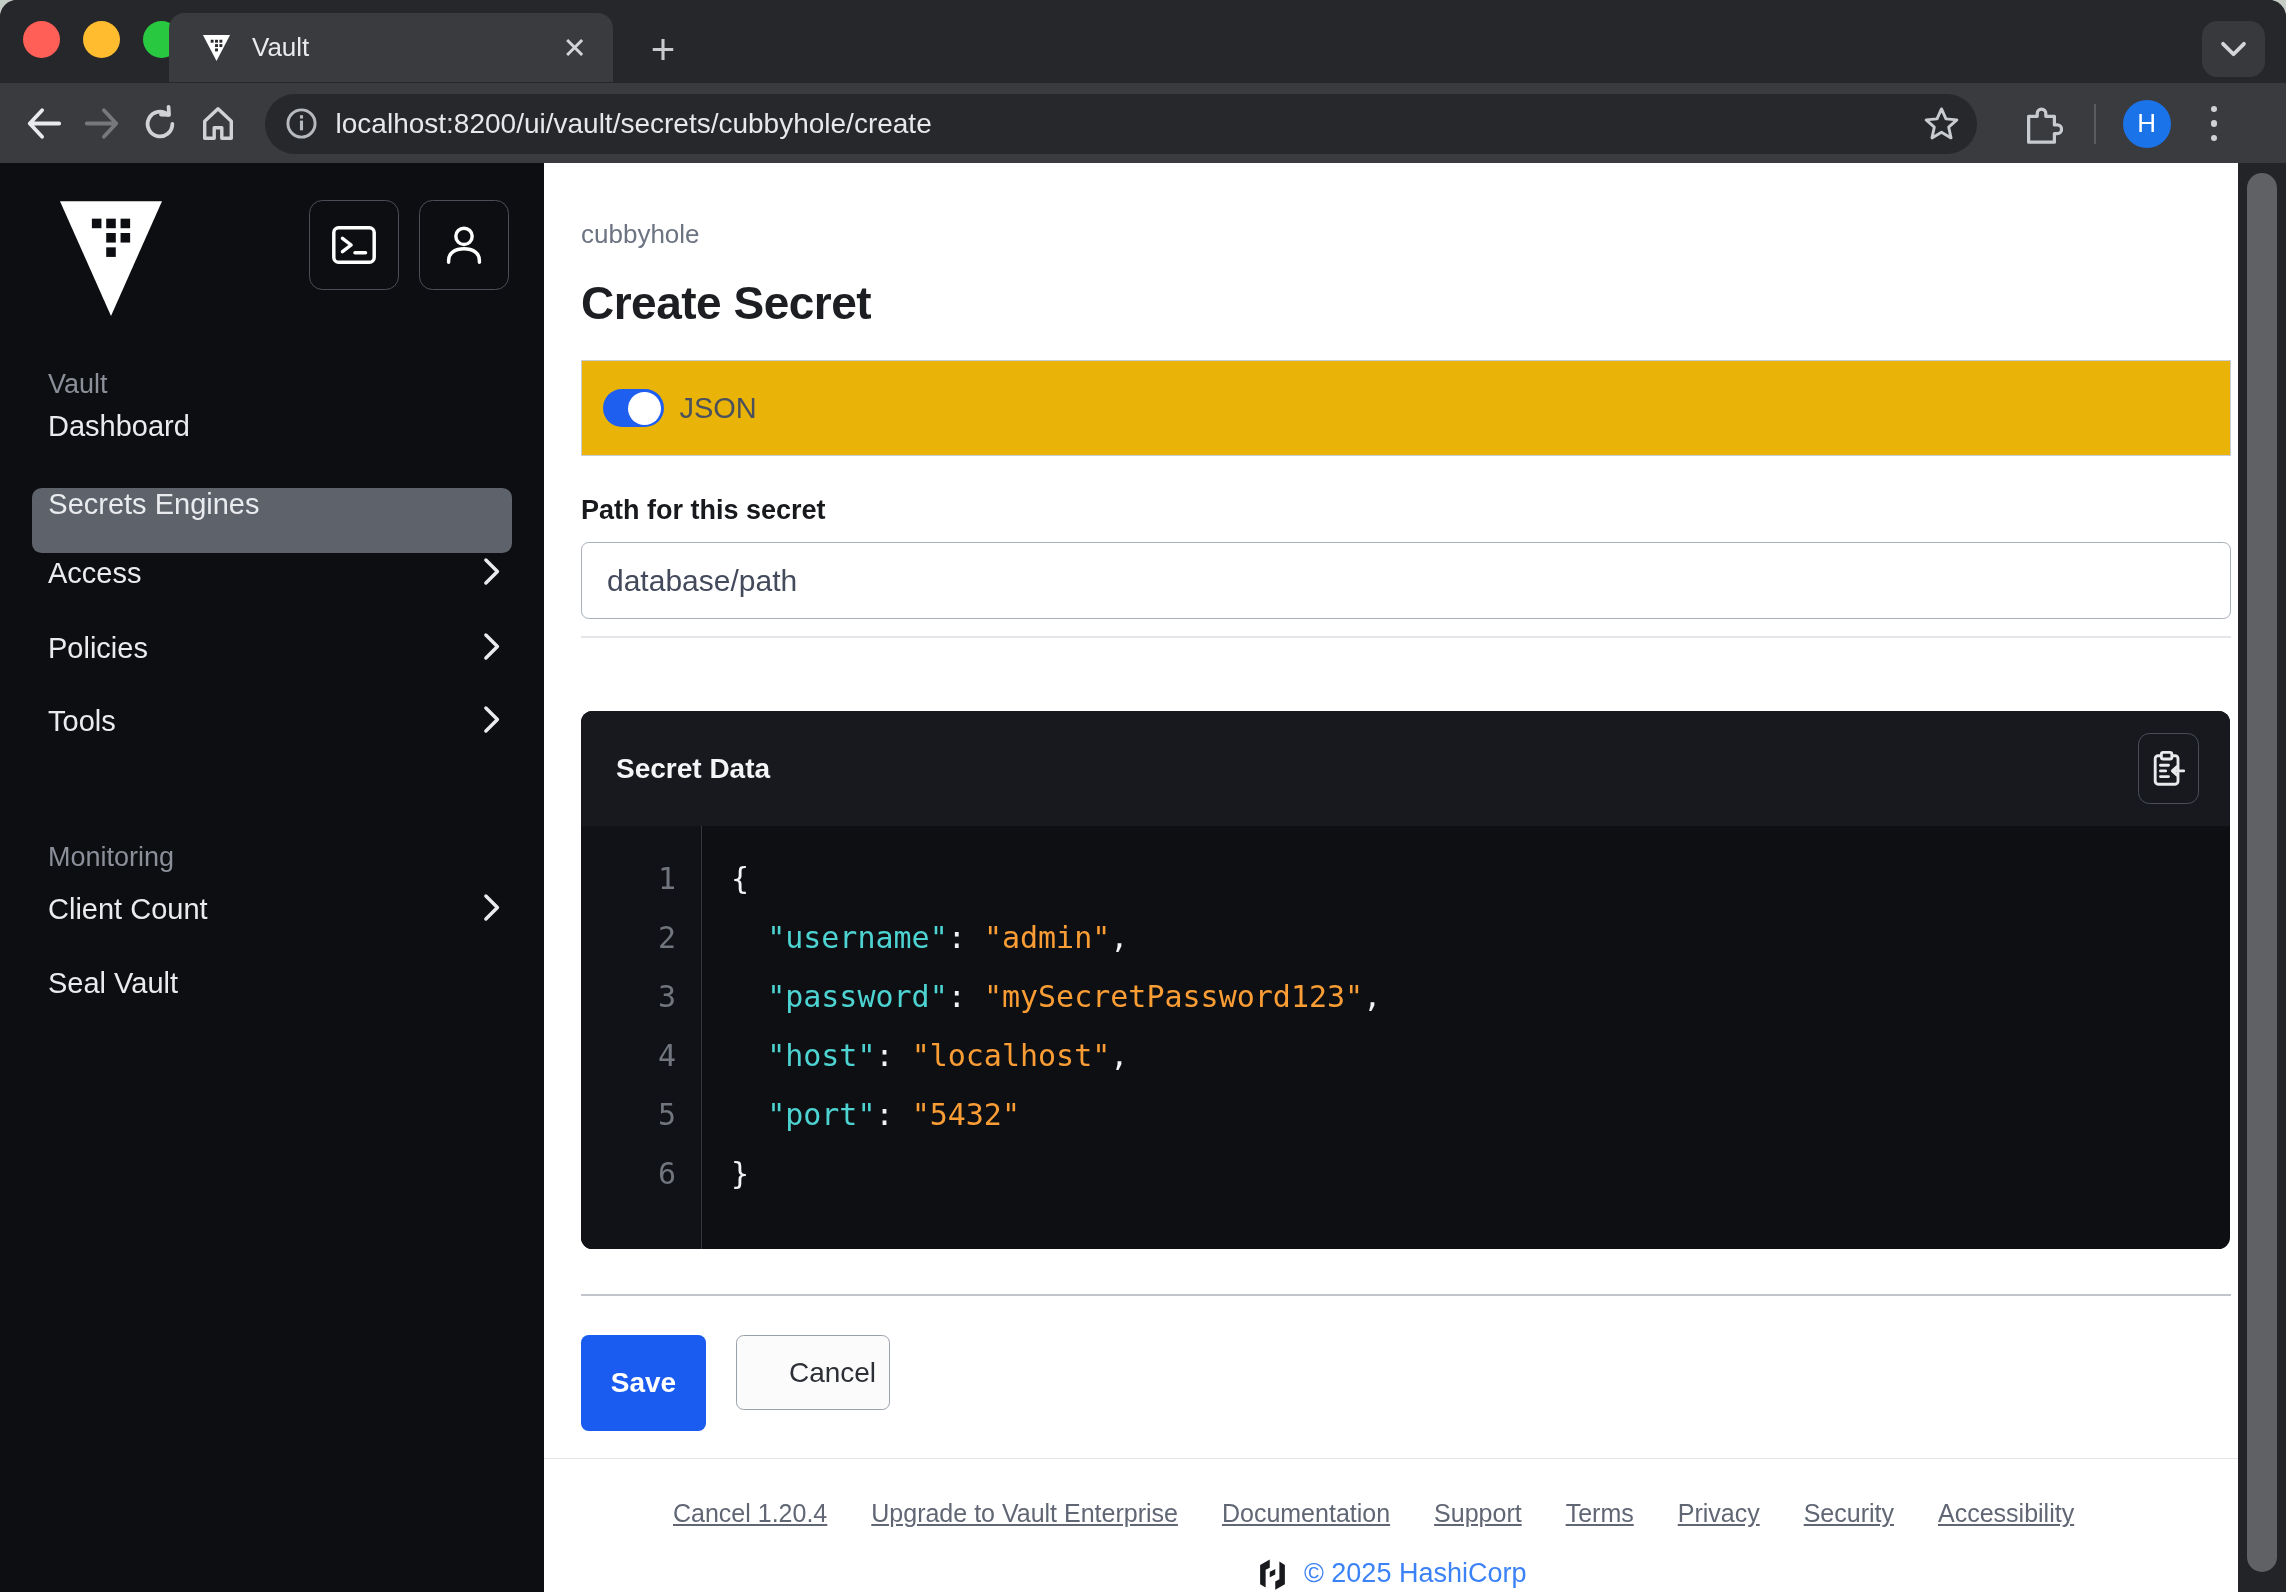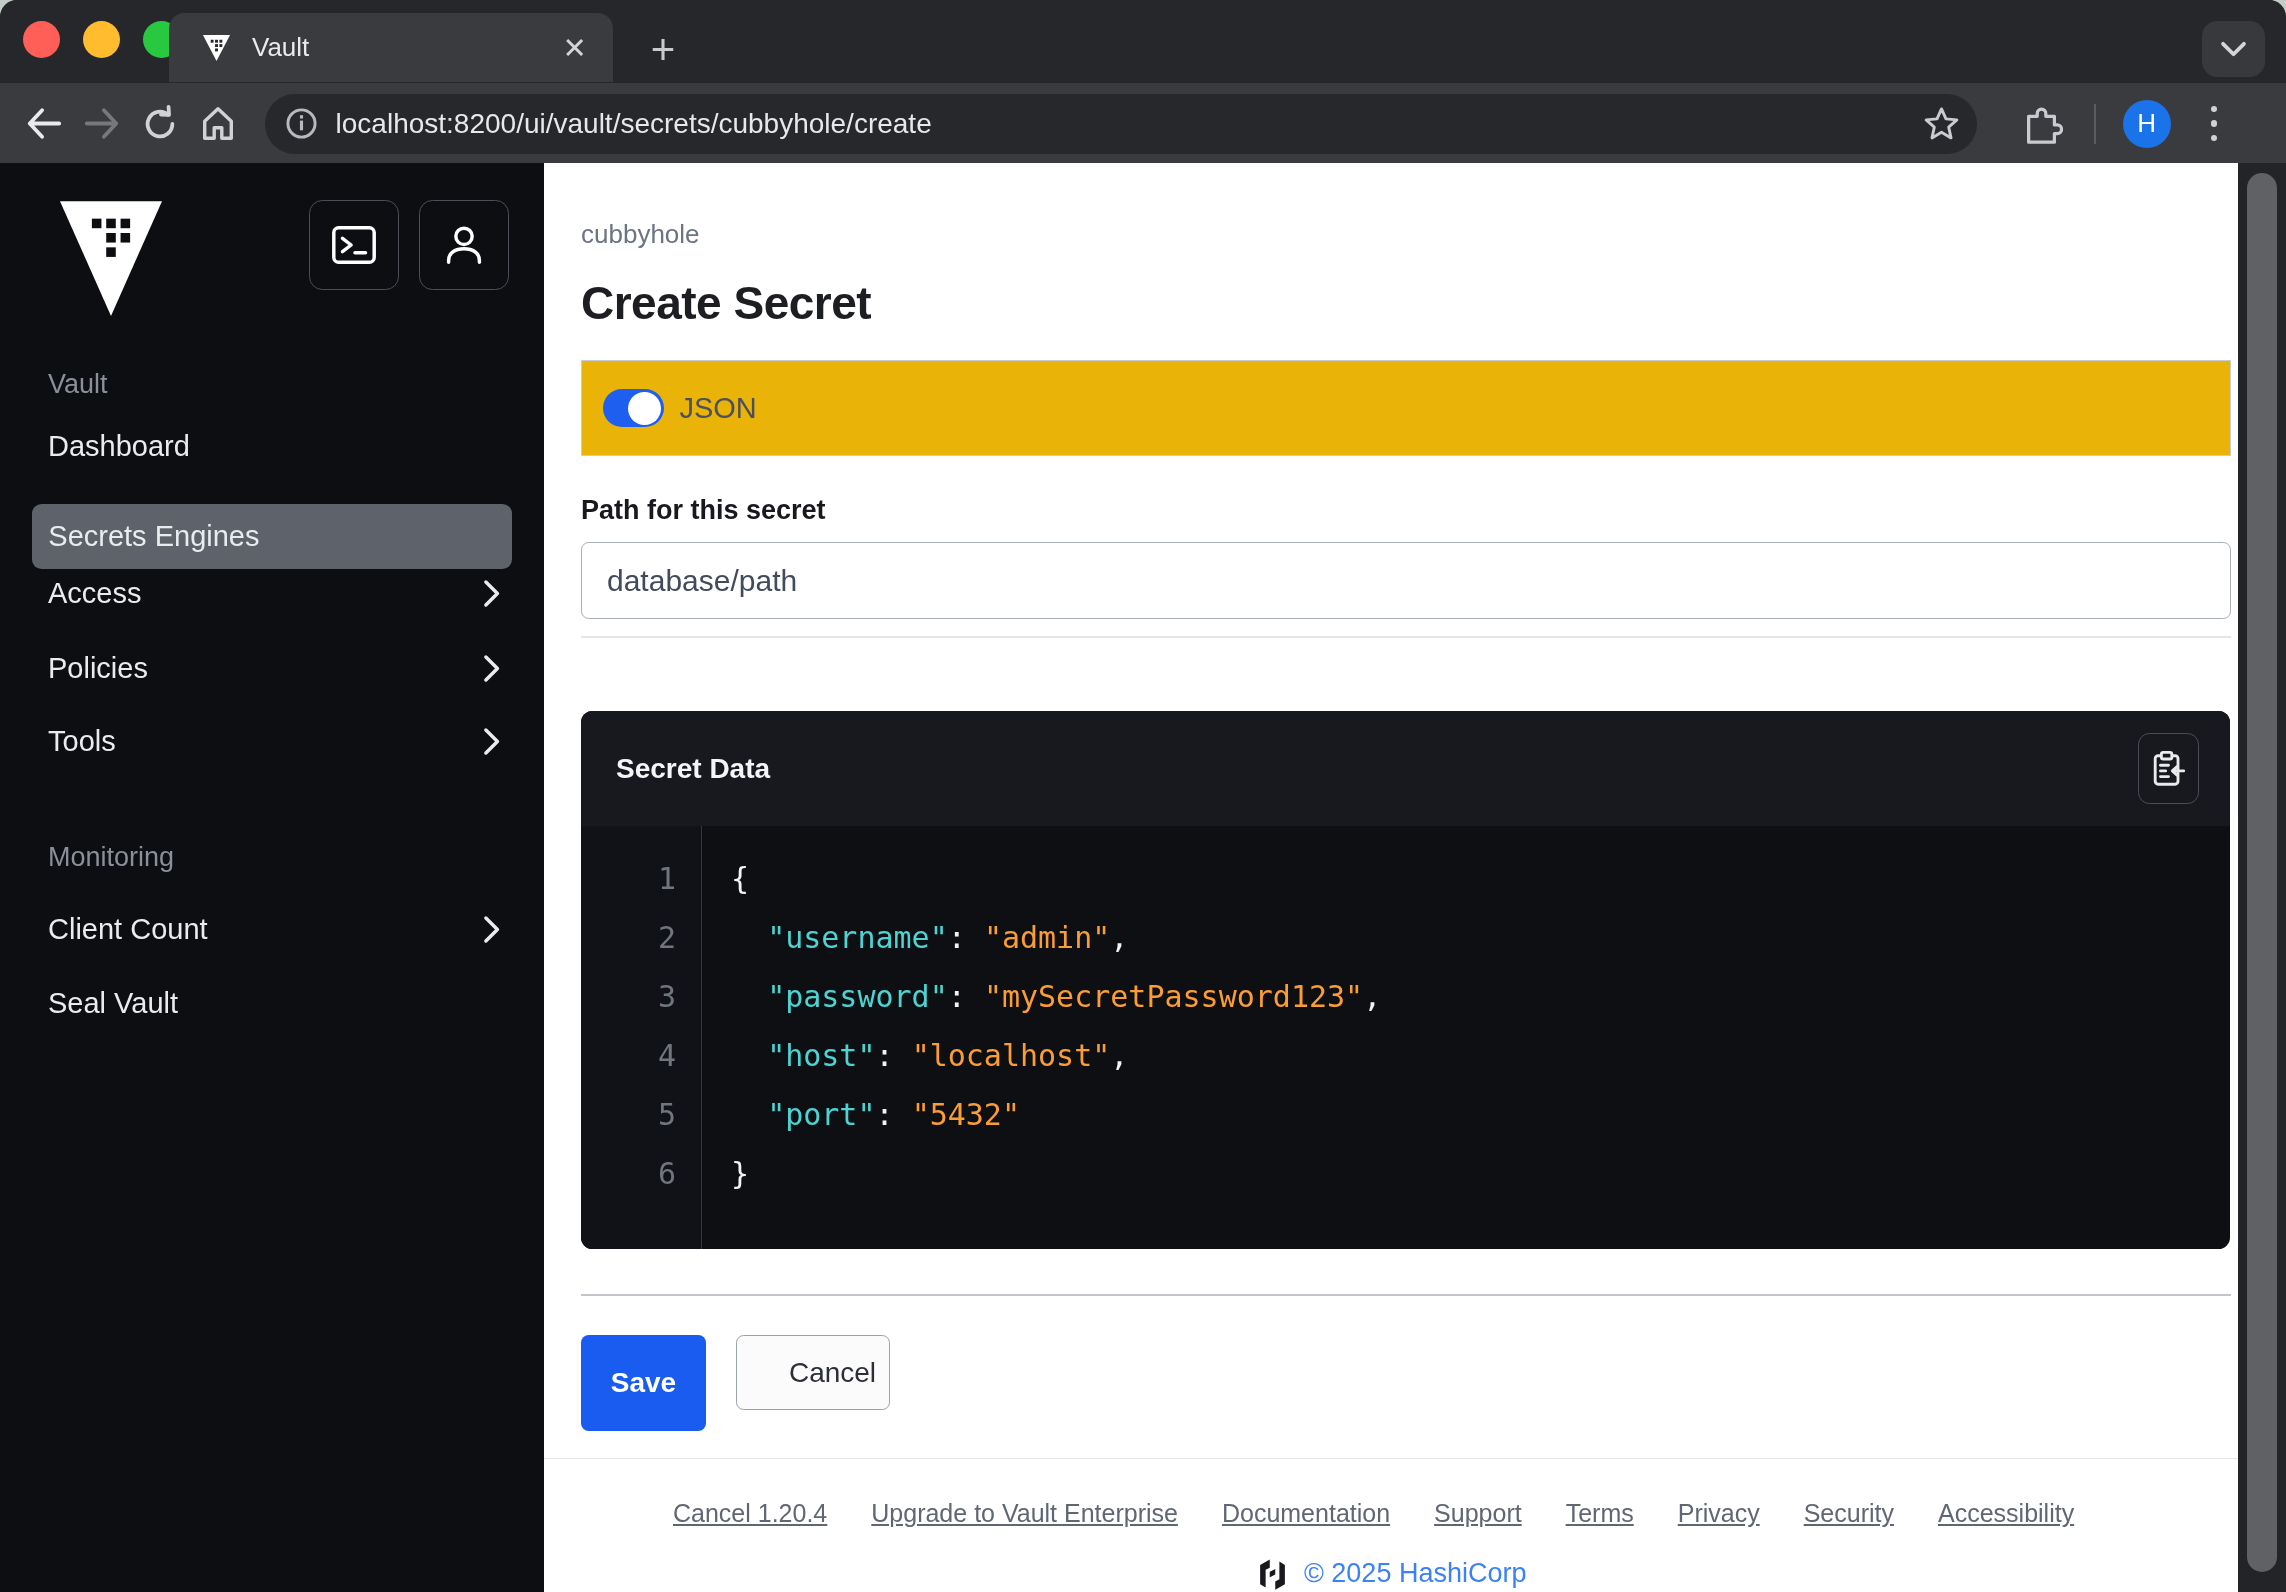--- a/index.html
+++ b/index.html
@@ -35,23 +35,23 @@
   
   .page { position:absolute; top:163px; left:0; right:0; bottom:0; display:flex; }
 
   
   .sidebar { position:relative; width:544px; background:#0d0e11; flex:0 0 auto; }
   .v-logo { position:absolute; left:60px; top:38px; }
   .side-btn { position:absolute; top:37px; width:90px; height:90px; border:1.9px solid #4b5058; border-radius:13.4px; display:flex; align-items:center; justify-content:center; }
   .side-btn.console { left:309px; }
   .side-btn.person { left:419px; }
   .app-label { position:absolute; left:48px; top:206px; font-size:27px; color:#8a8f99; }
-  .nav-item { position:absolute; left:0; right:0; height:73px; display:flex; align-items:center; padding:0 44px 0 48px; font-size:29px; color:#e9ebee; cursor:pointer; }
+  .nav-item { position:absolute; left:0; right:0; height:73px; display:flex; padding:0 44px 0 48px; font-size:29px; color:#e9ebee; cursor:pointer; }
   .nav-item .chev { margin-left:auto; display:flex; }
-  .nav-item.active { left:32px; right:32px; padding:0 15.4px 0 16.3px; background:#5d626b; border-radius:9.6px; height:65px;margin-top:16px; }
+  .nav-item.active { left:32px; right:32px; padding:0 15.4px 0 16.3px; background:#5d626b; border-radius:9.6px; height:65px; }
   .section-label { position:absolute; left:48px; font-size:27px; color:#8a8f99; }
 
   
   .main { position:relative; flex:1; background:#ffffff; overflow:hidden; }
   .breadcrumb { position:absolute; left:37px; top:56px; font-size:26px; color:#6c7382; cursor:pointer; }
   .page-title { position:absolute; left:37px; top:113px; font-size:46px; font-weight:bold; color:#1c1e22; letter-spacing:-0.5px; }
   .toggle-panel { position:absolute; left:37px; top:197px; width:1650px; height:96px; background:#eab308; border:1.9px solid #c9ccd2; display:flex; align-items:center; }
   .toggle { position:relative; margin-left:21px; width:61px; height:38px; background:#1f5ff0; border-radius:19px; }
   .toggle .knob { position:absolute; right:2.9px; top:2.9px; width:33px; height:33px; background:#fff; border-radius:50%; }
   .toggle-label { margin-left:15.4px; font-size:29px; color:#4b515c; }

